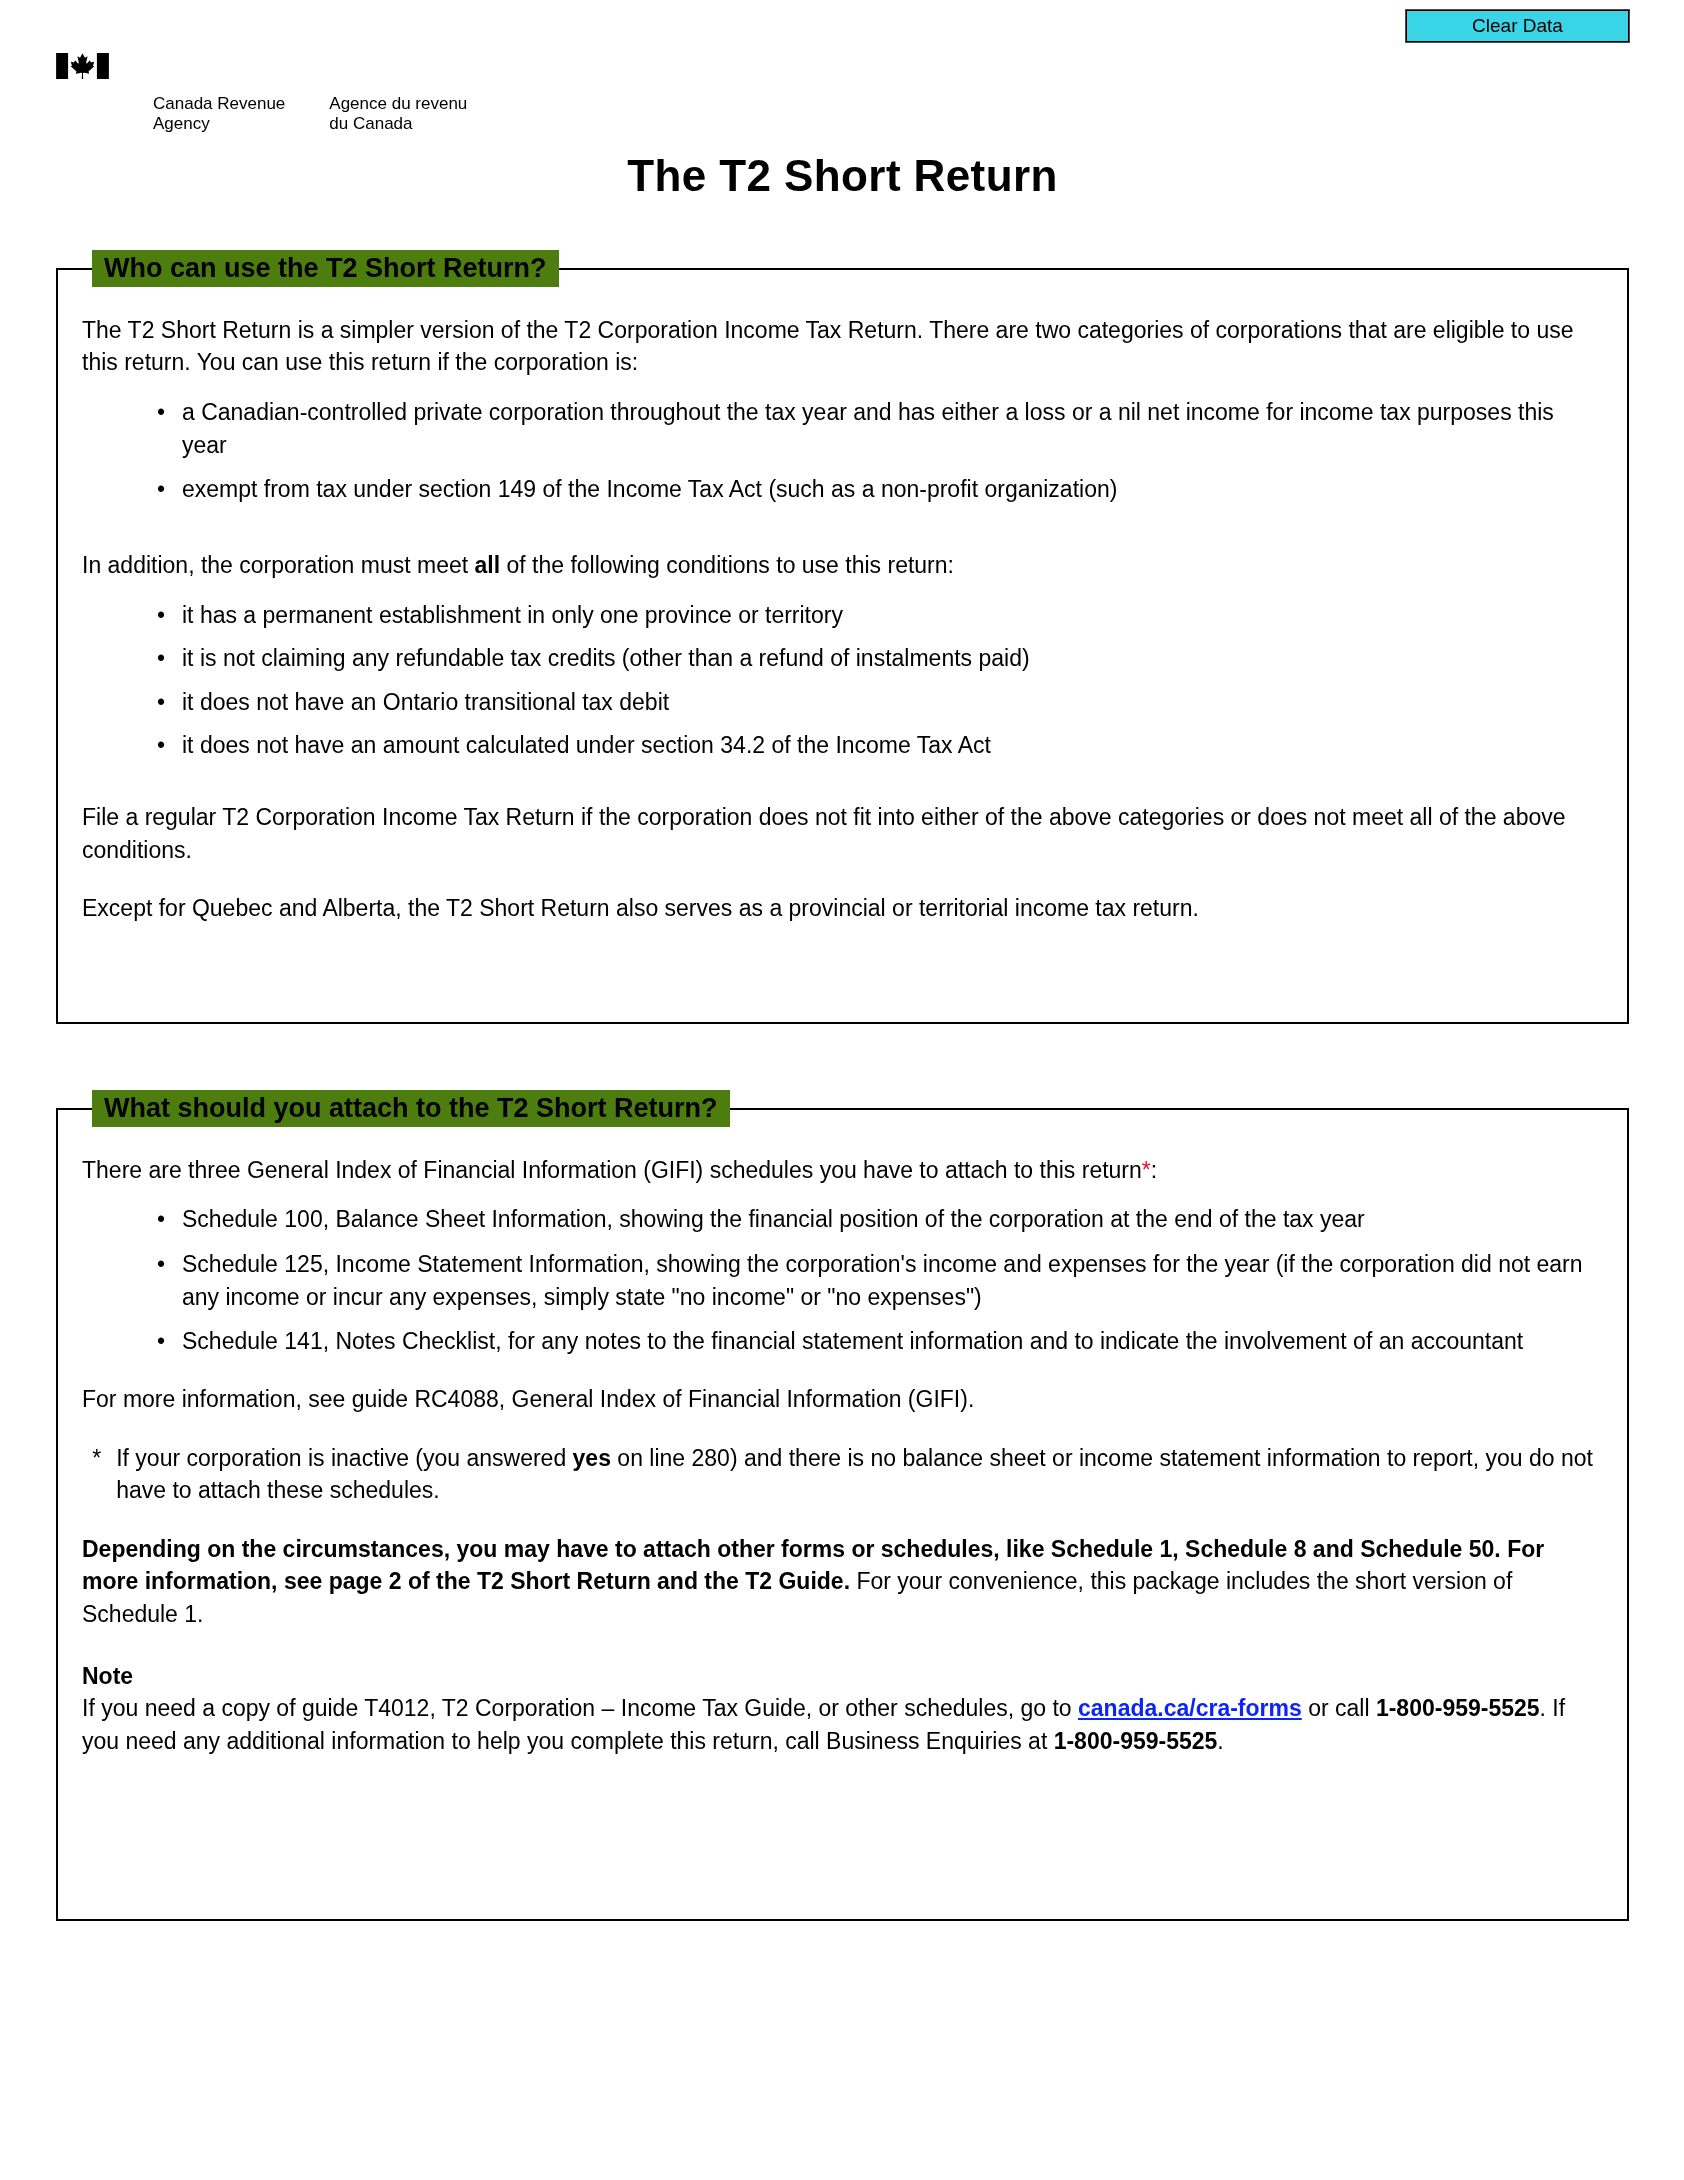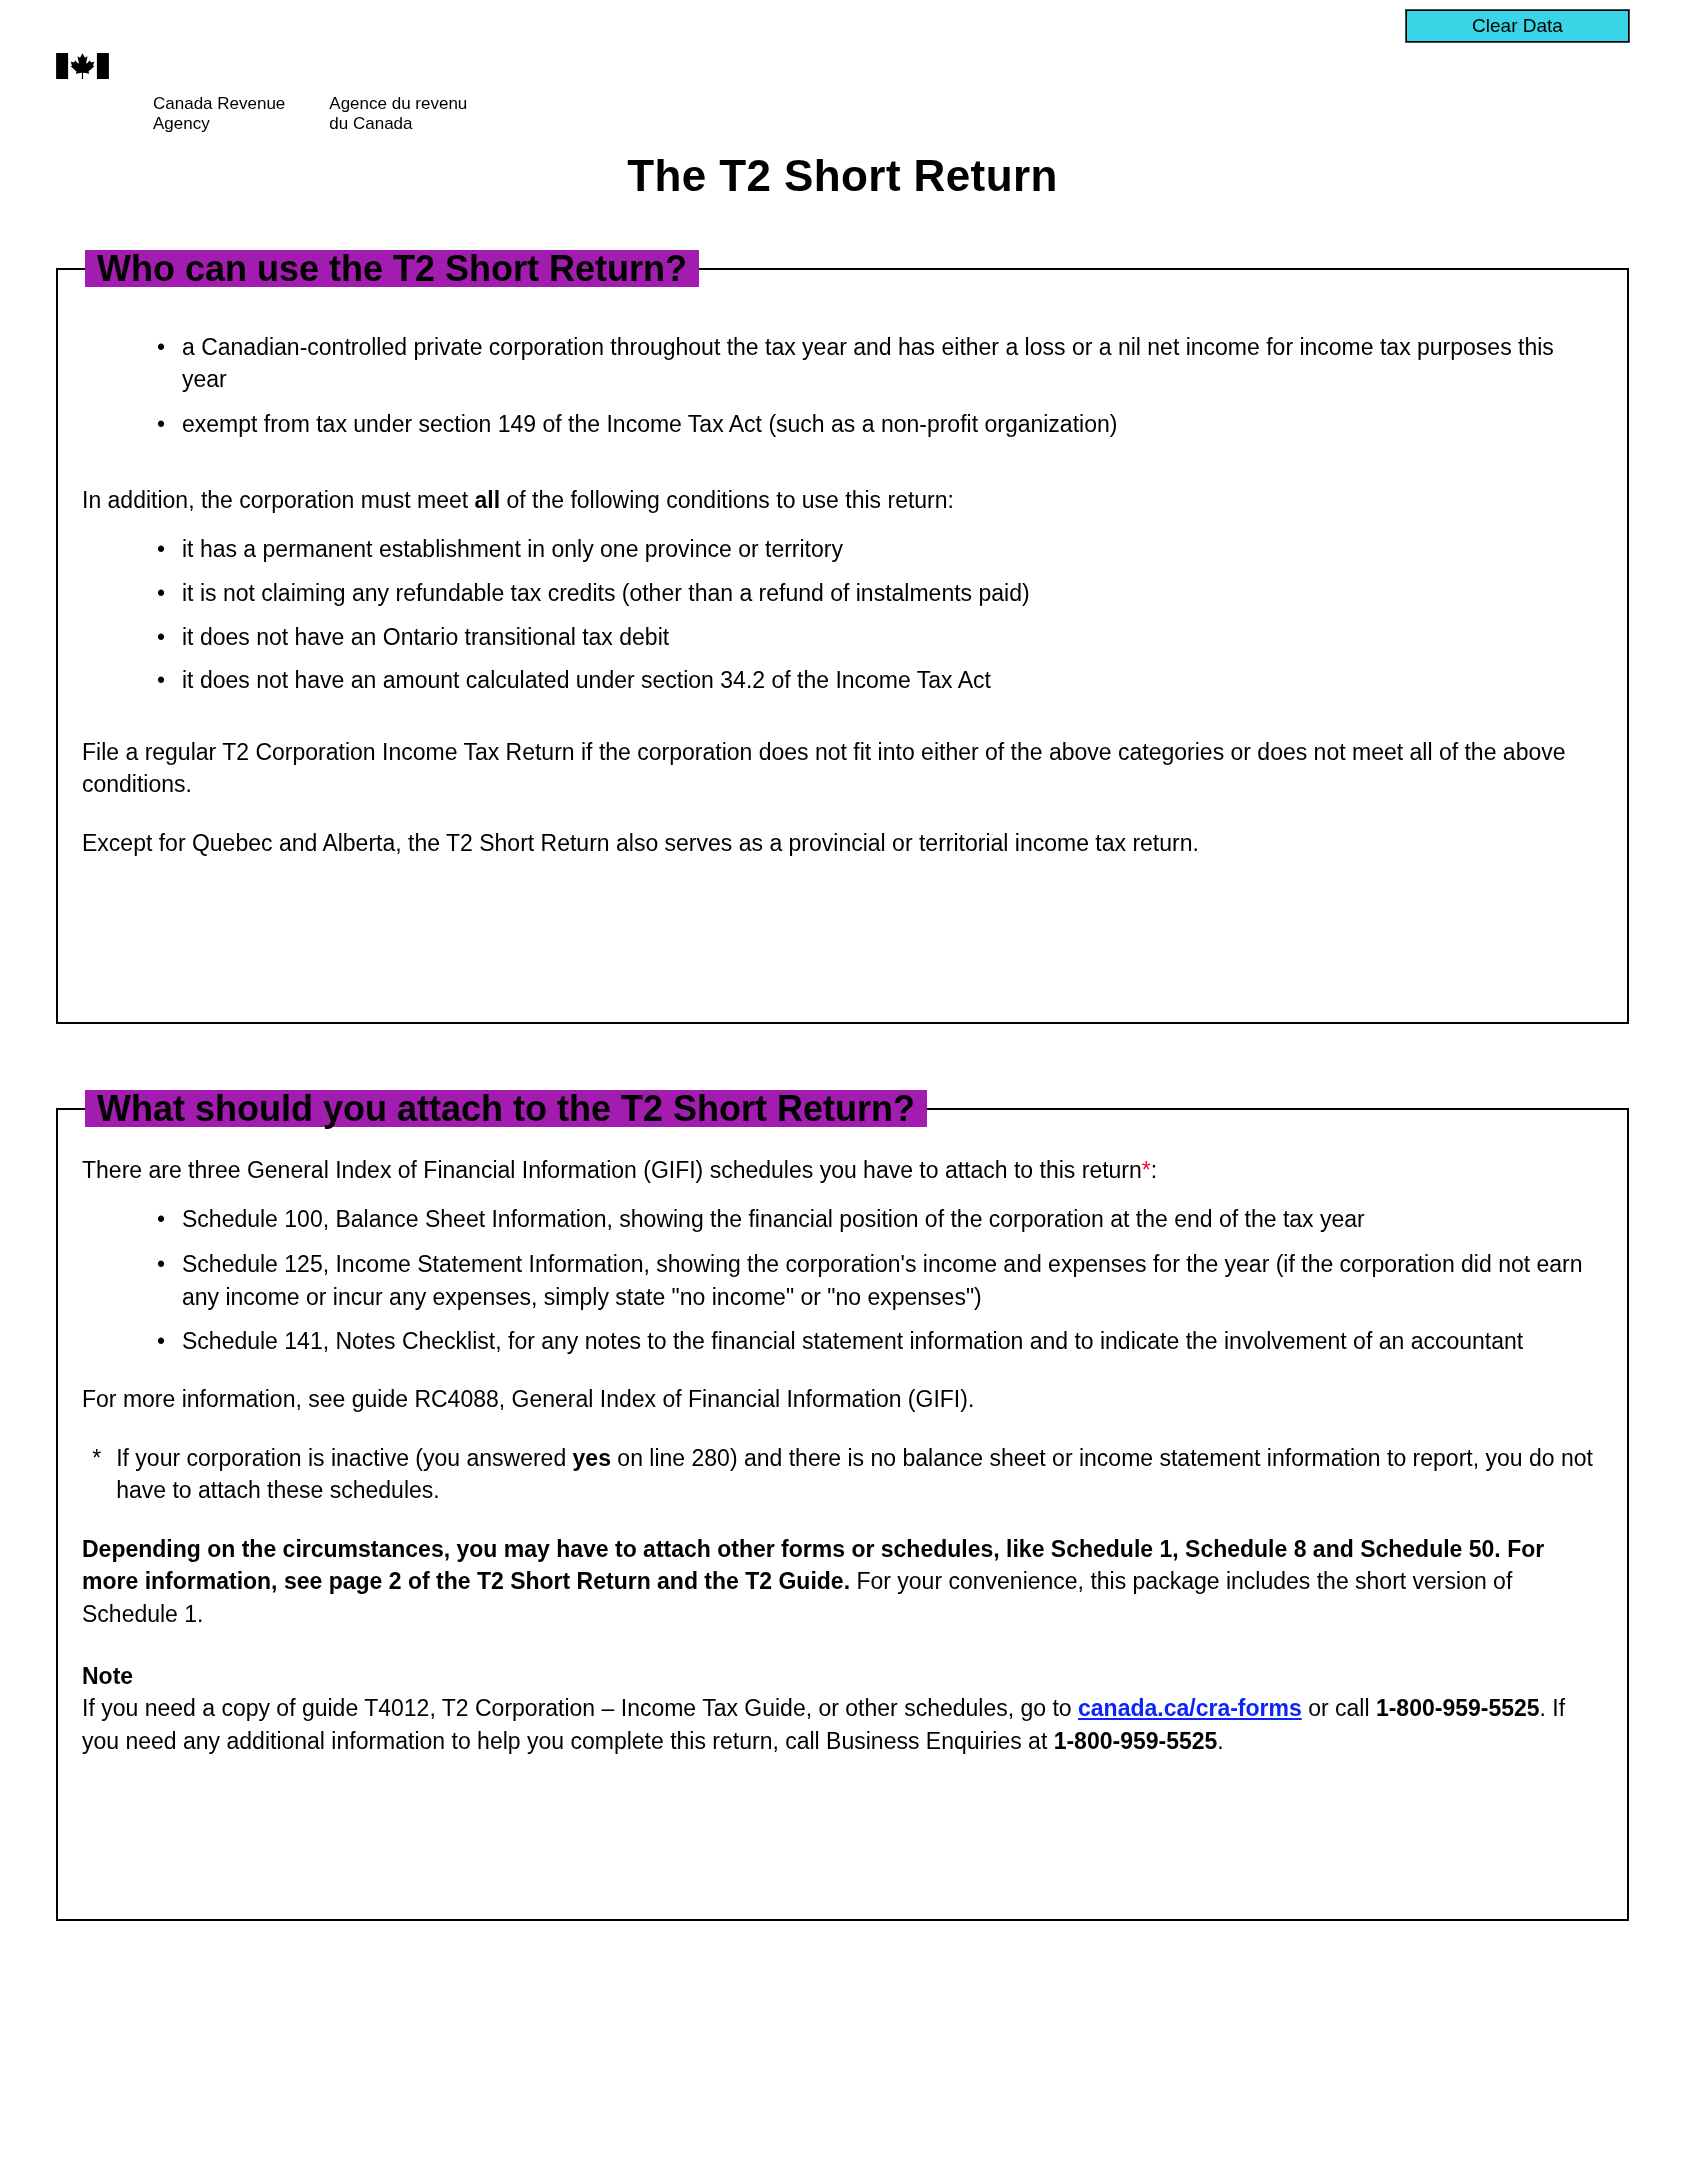--- a/index.html
+++ b/index.html
@@ -23,22 +23,22 @@
   .fip { display:flex; align-items:flex-start; }
   .fip-flag { flex:none; margin-top:1.7px; }
   .fip-text { font-size:17px; line-height:1.15; margin-left:44px;margin-top:43px; }
   .doc-title { text-align:center; font-size:44px; font-weight:bold; margin-top:12px; letter-spacing:0.4px; }
 
   
   .box { position:relative; margin:0 56px; border:2.6px solid #000; padding:44px 24px 34px; }
   .box-1 { margin-top:60px; min-height:756px; }
   .box-2 { margin-top:84px; min-height:813px; }
   .legend {
-    position:absolute; top:-19.6px; left:27px; background:#a21caf;
-    padding:0 12px; font-size:36px; font-weight:bold; line-height:37px; white-space:nowrap;
+    position:absolute; top:-19.6px; left:34px; background:#4d7c0f;
+    padding:0 12px; font-size:27px; font-weight:bold; line-height:37px; white-space:nowrap;
   }
 
   .para { margin-top:25.6px; }
   .first { margin-top:0; }
   .mt-lg { margin-top:43px; }
   .mt-md { margin-top:39px; }
 
   ul.bullets { list-style:none; margin:17px 0 0 0; padding:0; }
   .bullets li { position:relative; padding-left:100px; margin-top:12px; }
   .bullets li::before { content:"\2022"; position:absolute; left:75px; }
@@ -88,20 +88,21 @@
         <div>Agence du revenu</div>
         <div>du Canada</div>
       </div>
     </div>
     <h1 class="doc-title">The T2 Short Return</h1>
   </header>
 
   <section class="box box-1">
     <span class="legend">Who can use the T2 Short Return?</span>
 
+    <p class="para first">The T2 Short Return is a simpler version of the T2 Corporation Income Tax Return. There are two categories of corporations that are eligible to use this return. You can use this return if the corporation is:</p>
 
     <ul class="bullets">
       <li><span>a Canadian-controlled private corporation throughout the tax year and has either a loss or a nil net income for income tax purposes this year</span></li>
       <li><span>exempt from tax under section 149 of the Income Tax Act (such as a non-profit organization)</span></li>
     </ul>
 
     <p class="para mt-lg"><span>In addition, the corporation must meet </span><span style="font-weight: bold;">all</span><span> of the following conditions to use this return:</span></p>
 
     <ul class="bullets tight">
       <li><span>it has a permanent establishment in only one province or territory</span></li>

